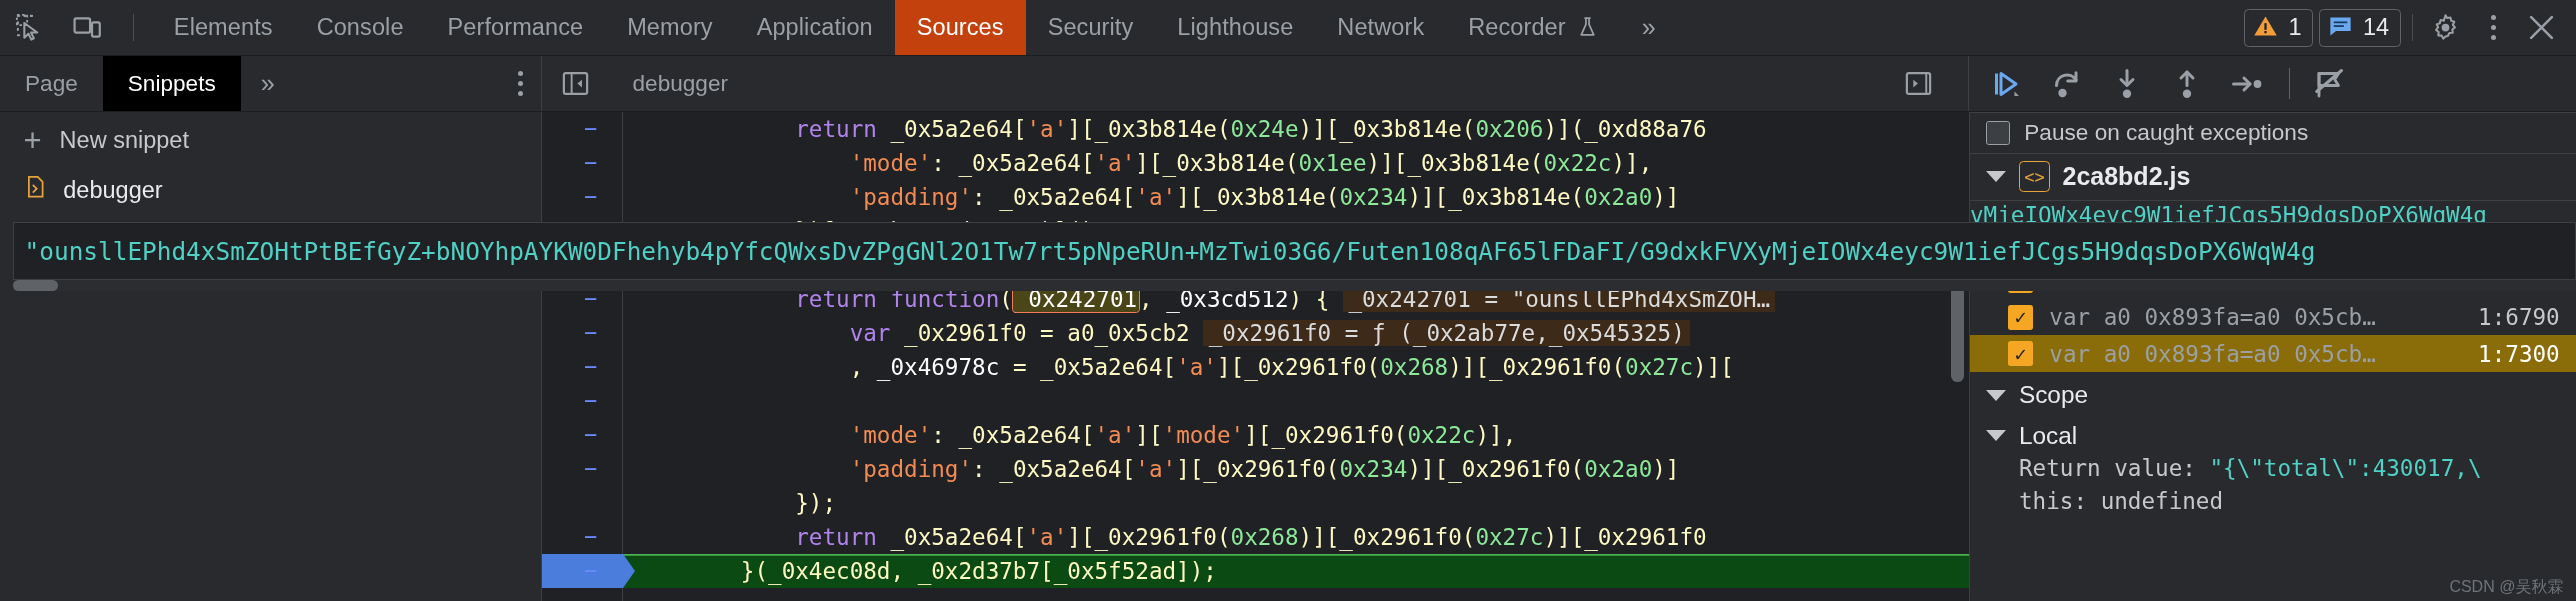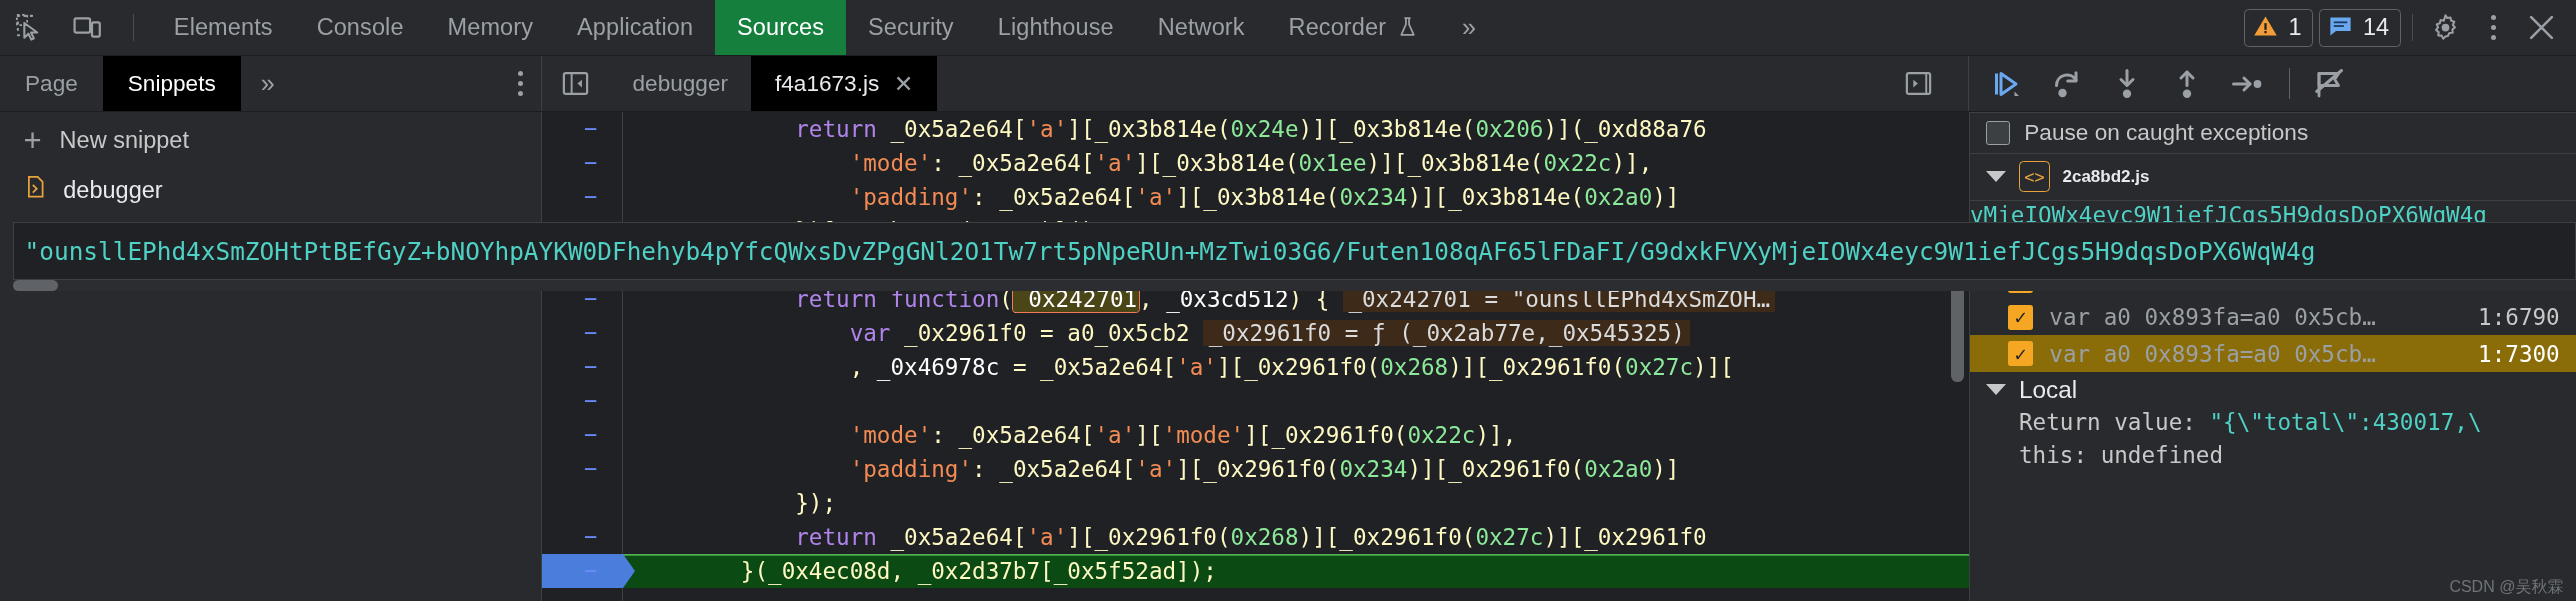--- a/index.html
+++ b/index.html
@@ -21,21 +21,21 @@
   .tb-icon{ width:34px; height:34px; display:flex; align-items:center; justify-content:center; cursor:pointer; }
   .tb-icon svg{ display:block; }
   .vsep{ width:0.9px; background:#4b4d50; margin:14.5px 5.4px; height:27px; align-self:center; }
 
   .tabs{ display:flex; align-items:stretch; }
   .tab{
     display:flex; align-items:center; padding:0 22px;
     font-size:23.5px; color:#9aa0a6; cursor:pointer; white-space:nowrap;
     letter-spacing:0.1px;
   }
-  .tab.selected{ background:#15803d; color:#ffffff; }
+  .tab.selected{ background:#c2410c; color:#ffffff; }
   .tab .flask{ margin-left:9px; display:inline-flex; }
   .chev2{ display:flex; align-items:center; padding:0 20px; color:#9aa0a6; font-size:25px; cursor:pointer; }
 
   .topright{ margin-left:auto; display:flex; align-items:center; padding-right:12.6px; gap:5.4px; }
   .countpill{
     display:flex; align-items:center; gap:9px;
     border:0.9px solid #5f6368; border-radius:4.5px;
     padding:3.6px 11px 3.6px 7.2px; height:38px; cursor:pointer;
   }
   .countpill .num{ font-size:23.5px; color:#e8eaed; }
@@ -130,21 +130,21 @@
   }
   .sb-row{ display:flex; align-items:center; gap:14.5px; padding:7.2px 16.3px; font-size:22.6px; }
   .cbox{ width:23.5px; height:23.5px; border:1.8px solid #9aa0a6; border-radius:2.7px; background:#3c4043; flex:0 0 23.5px;}
   .sb-sep{ height:0.9px; background:#3c4043; }
   .tri{ width:0;height:0;border-left:10px solid transparent;border-right:10px solid transparent;border-top:11.7px solid #c6c8ca; }
   .srcbadge{
     width:31px;height:31px;border:1.8px solid #e8a33d;border-radius:4.5px;color:#e8a33d;
     display:flex;align-items:center;justify-content:center;font-size:17px;
     font-family:"DejaVu Sans Mono",monospace; flex:0 0 31px;
   }
-  .sb-title{ font-size:17px; font-weight:bold; color:#e8eaed; }
+  .sb-title{ font-size:25px; font-weight:bold; color:#e8eaed; }
   .bp-strtext{
     font-family:"DejaVu Sans Mono","Liberation Mono",monospace;
     font-size:22.6px; color:#4fd1c5; white-space:nowrap; overflow:hidden; padding:1.8px 0 1.8px 0;
   }
   .bp-row{
     display:flex; align-items:center; gap:16.3px; padding:5.4px 16.3px 5.4px 38px;
     font-family:"DejaVu Sans Mono","Liberation Mono",monospace; font-size:22.6px; color:#9aa0a6;
   }
   .bp-row.active{ background:#8a6d09; }
   .bp-row.active .bp-loc{ color:#ffffff; }
@@ -204,20 +204,23 @@
       </div>
       <div class="vsep"></div>
     </div>
 
     <div class="tabs" id="top-tabs">
         <div class="tab">
           <span>Elements</span>
         </div>
         <div class="tab">
           <span>Console</span>
+        </div>
+        <div class="tab">
+          <span>Performance</span>
         </div>
         <div class="tab">
           <span>Memory</span>
         </div>
         <div class="tab">
           <span>Application</span>
         </div>
         <div class="tab selected">
           <span>Sources</span>
         </div>
@@ -306,24 +309,20 @@
     <div class="editor-tabbar">
       <div class="paneltoggle">
         <svg width="31" height="31" viewBox="0 0 24 24" fill="none">
           <rect x="3" y="4" width="18" height="16" rx="1.5" stroke="#9aa0a6" stroke-width="1.7"></rect>
           <line x1="9" y1="4" x2="9" y2="20" stroke="#9aa0a6" stroke-width="1.5"></line>
           <path d="M17 9l-3.5 3L17 15z" fill="#9aa0a6"></path>
         </svg>
       </div>
       <div class="ftab">
         <span>debugger</span>
-      </div>
-      <div class="ftab selected">
-        <span>f4a1673.js</span>
-        <span class="x">✕</span>
       </div>
       <div class="editor-right">
         <div class="paneltoggle">
           <svg width="31" height="31" viewBox="0 0 24 24" fill="none">
             <rect x="3" y="4" width="18" height="16" rx="1.5" stroke="#9aa0a6" stroke-width="1.7"></rect>
             <line x1="18" y1="4" x2="18" y2="20" stroke="#9aa0a6" stroke-width="1.5"></line>
             <path d="M8 9l3.5 3L8 15z" fill="#9aa0a6"></path>
           </svg>
         </div>
       </div>
@@ -444,20 +443,24 @@
             <span class="bp-txt">var a0_0x893fa=a0_0x5cb…</span>
             <span class="bp-loc">1:6790</span>
           </div>
           <div class="bp-row active">
             <span class="bp-chk">✓</span>
             <span class="bp-txt">var a0_0x893fa=a0_0x5cb…</span>
             <span class="bp-loc">1:7300</span>
           </div>
         </div>
 
+      <div class="sb-section">
+        <span class="tri"></span>
+        <span class="lbl">Scope</span>
+      </div>
 
       <div class="sb-section" style="padding-top:3.6px;padding-bottom:1.8px;">
         <span class="tri"></span>
         <span class="lbl">Local</span>
       </div>
 
       <div class="scope-line">
         <span>Return value: </span><span class="val">"{\"total\":430017,\</span>
       </div>
       <div class="scope-line">

